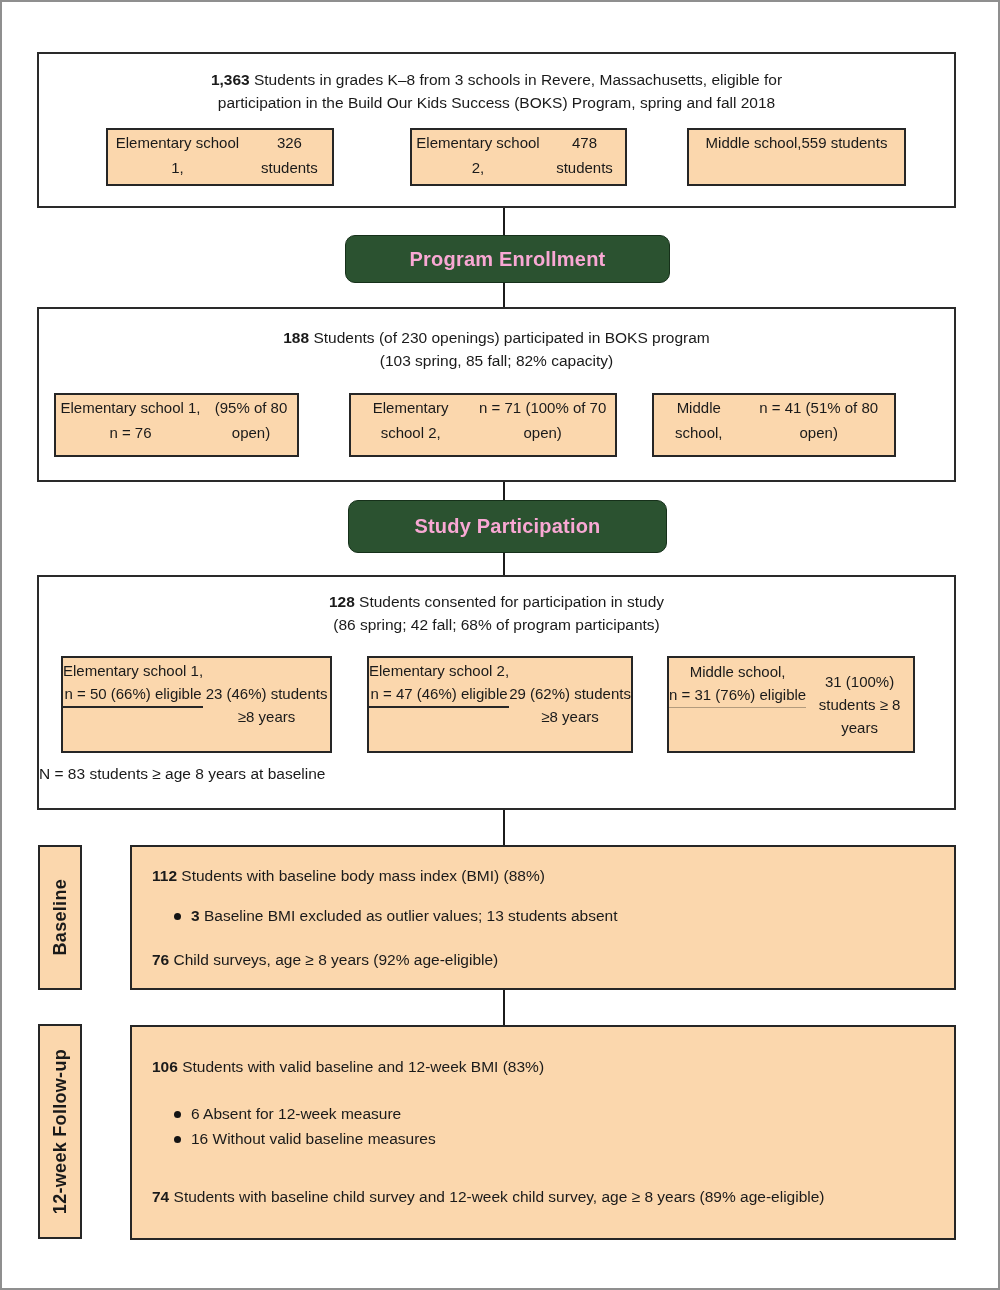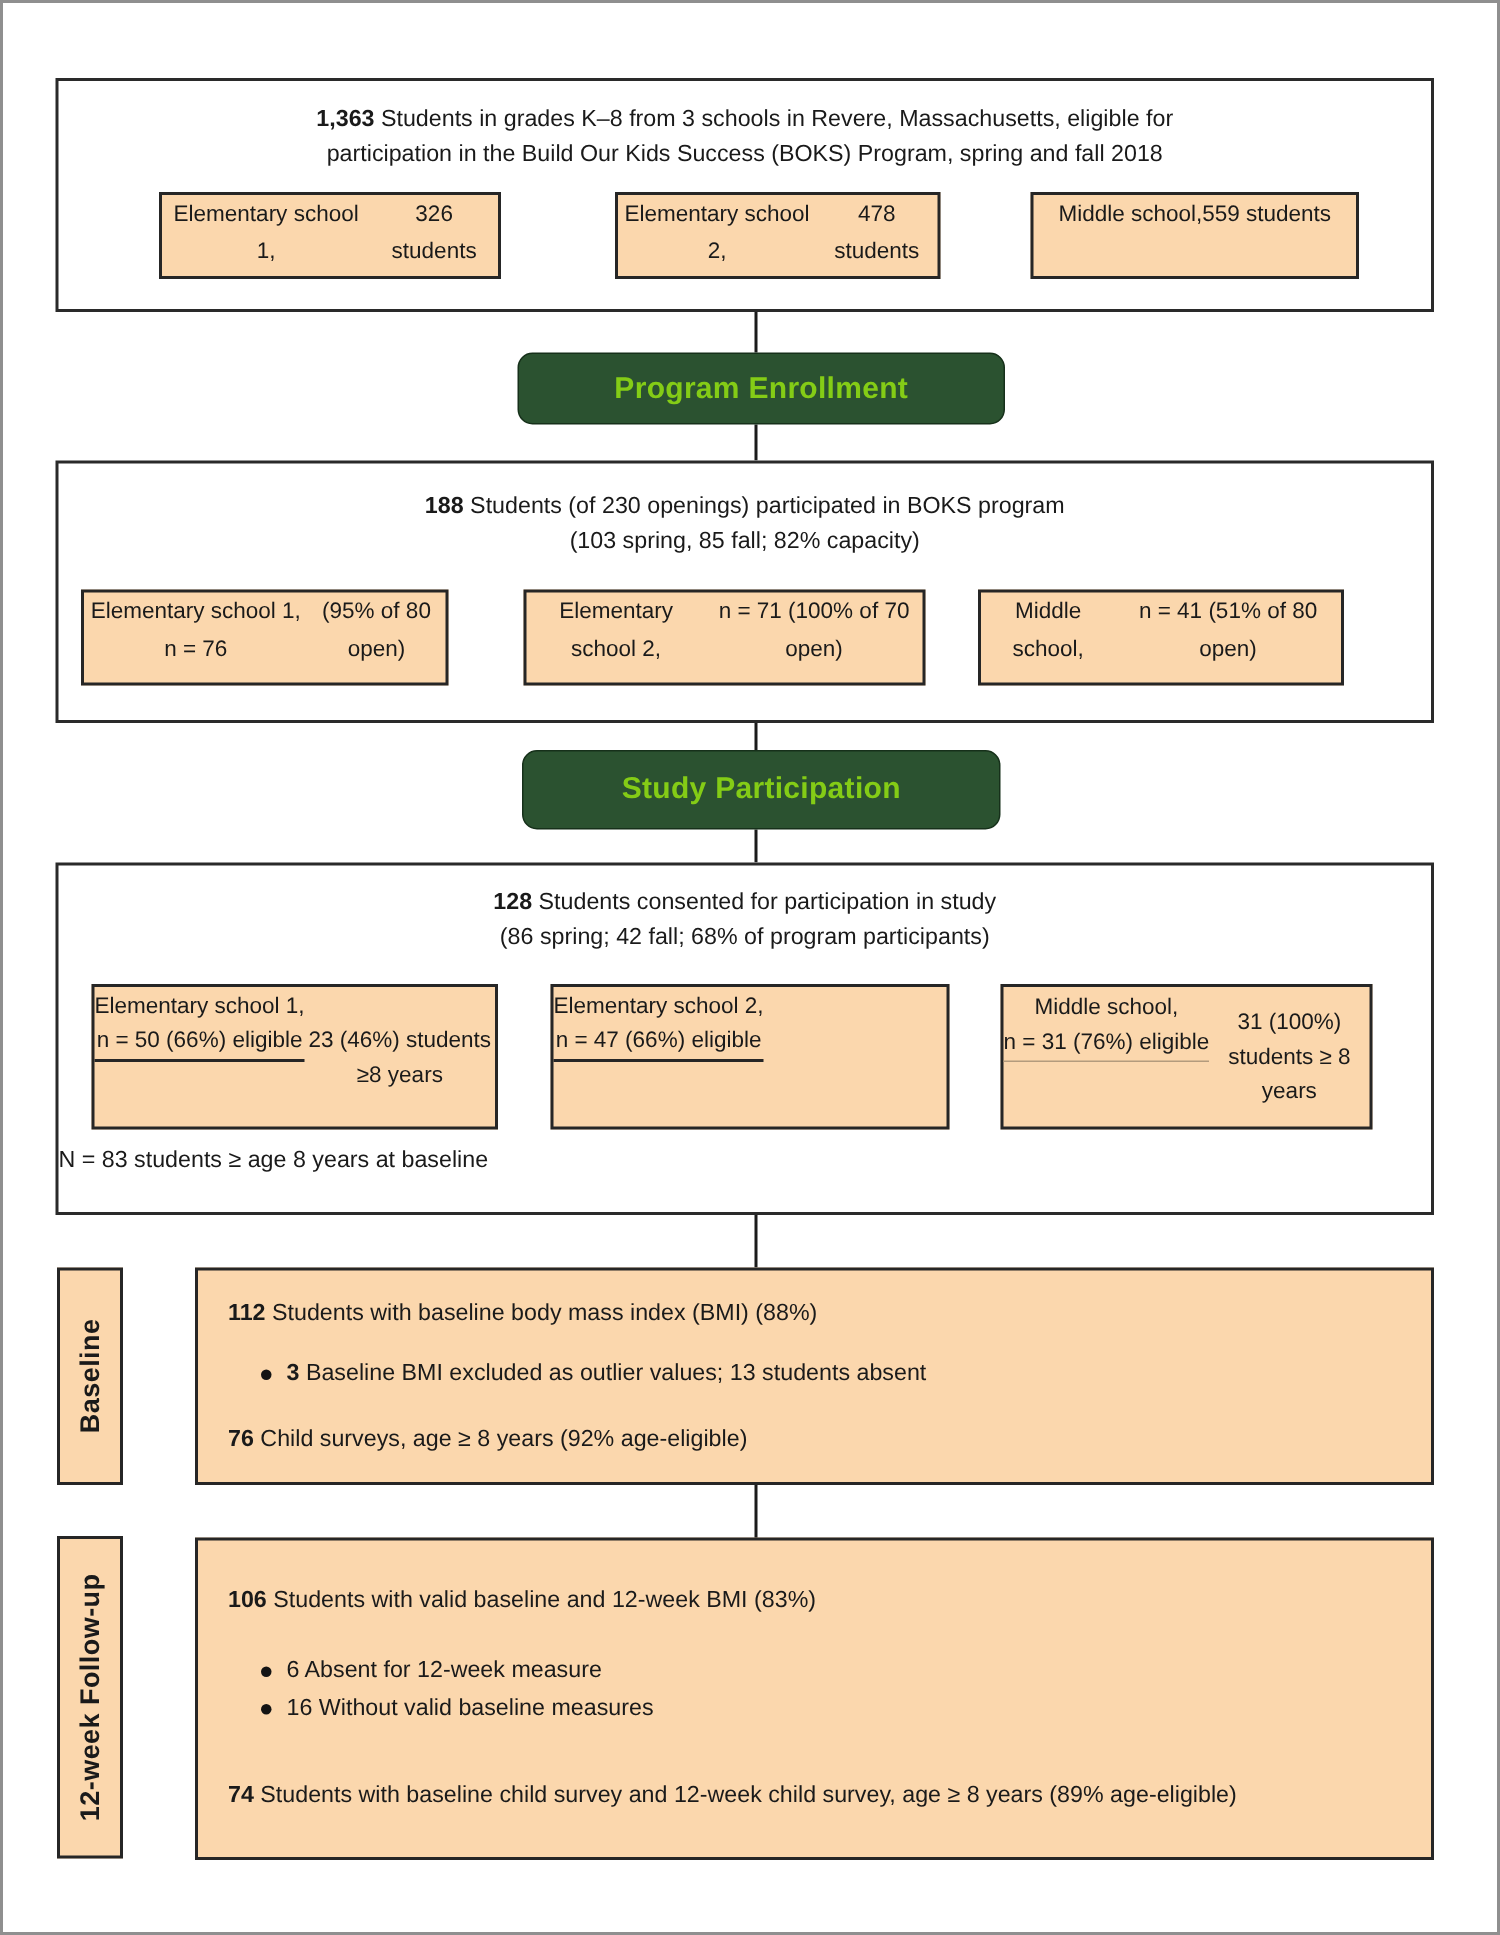--- a/index.html
+++ b/index.html
@@ -10,21 +10,21 @@
     background:#ffffff; border:2px solid #8f8f8f; overflow:hidden;
   }
   .vline { position:absolute; left:501px; width:2px; background:#1b1b1b; }
   .panel {
     position:absolute; left:35px; width:919px;
     background:#fff; border:2px solid #2a2a2a;
   }
   .hdr { text-align:center; font-size:15.5px; line-height:23px; }
   .hdr b { font-weight:700; }
   .badge {
-    position:absolute; background:var(--green,#2b5230); color:#84cc16;
+    position:absolute; background:var(--green,#2b5230); color:#f9a8d4;
     border:1px solid #16301a; border-radius:10px;
     display:flex; align-items:center; justify-content:center;
     font-size:20px; font-weight:700; letter-spacing:.2px;
   }
   .school {
     position:absolute; background:var(--peach,#fbd7ad); border:2px solid #262626;
     text-align:center; font-size:15px; line-height:25px;
     display:flex; flex-direction:row; justify-content:center;
   }
   .study { line-height:23px; padding:0; justify-content:flex-start; }
@@ -111,22 +111,23 @@
     <div class="school study" style="top:79px;left:22px;width:271px;height:97px">
       <div class="row1">
         <div>Elementary school 1,</div>
         <div>n = 50 (66%) eligible</div>
       </div>
       <div class="row2">23 (46%) students ≥8 years</div>
     </div>
     <div class="school study" style="top:79px;left:328px;width:266px;height:97px">
       <div class="row1">
         <div>Elementary school 2,</div>
-        <div>n = 47 (66%) eligible</div>
+        <div>n = 47 (46%) eligible</div>
       </div>
+      <div class="row2">29 (62%) students ≥8 years</div>
     </div>
     <div class="school study light" style="top:79px;left:628px;width:248px;height:97px">
       <div class="row1">
         <div>Middle school,</div>
         <div>n = 31 (76%) eligible</div>
       </div>
       <div class="row2">31 (100%) students ≥ 8 years</div>
     </div>
     <div class="footnote">N = 83 students ≥ age 8 years at baseline</div>
   </section>

